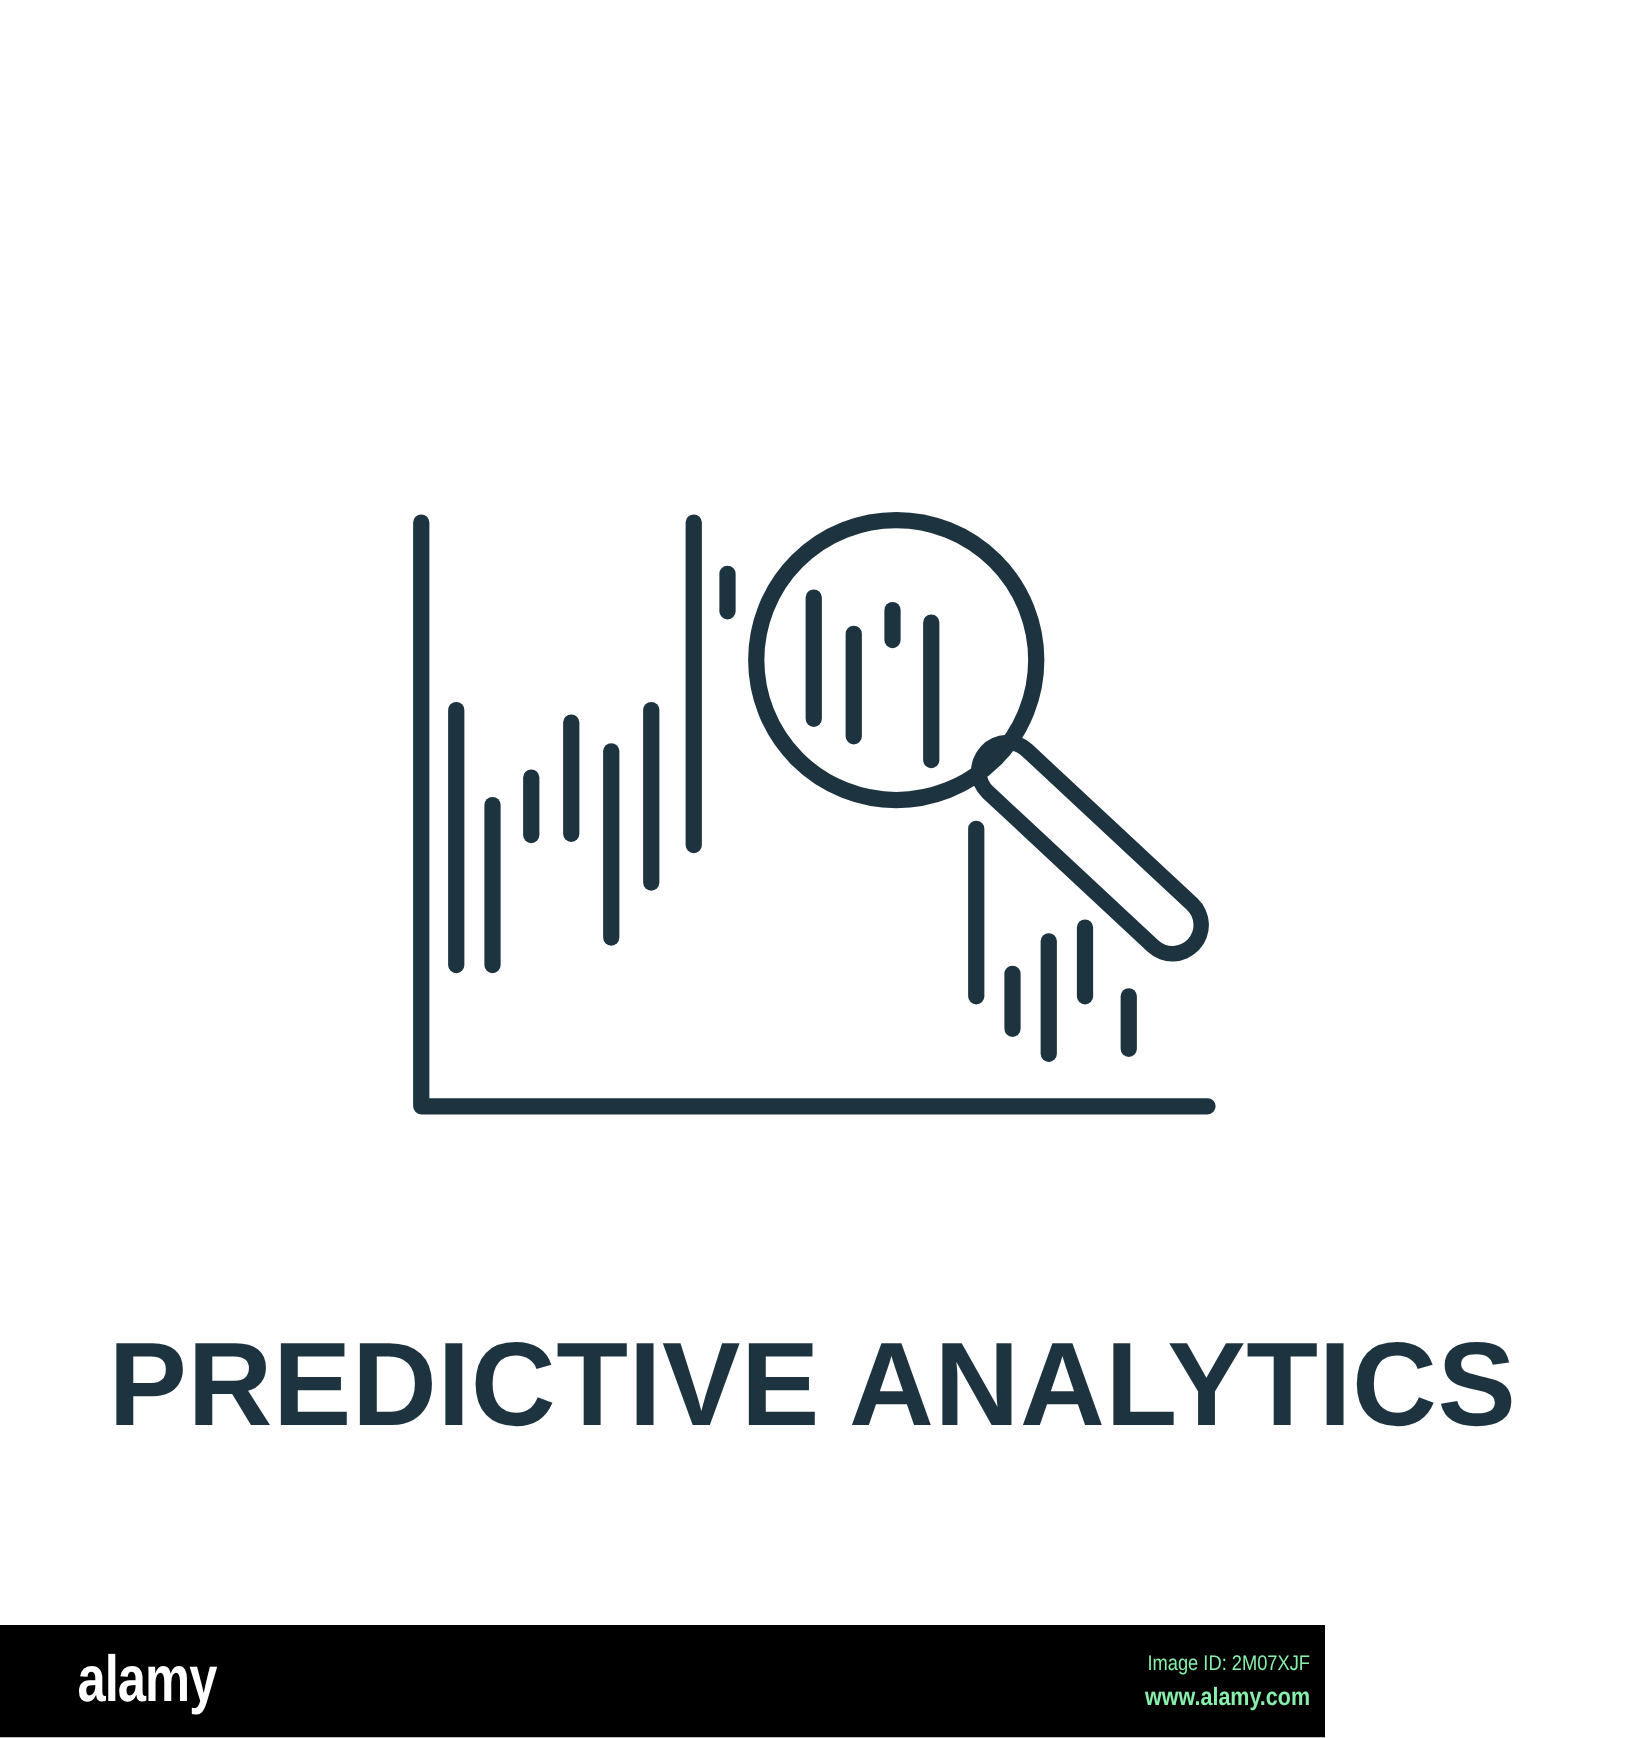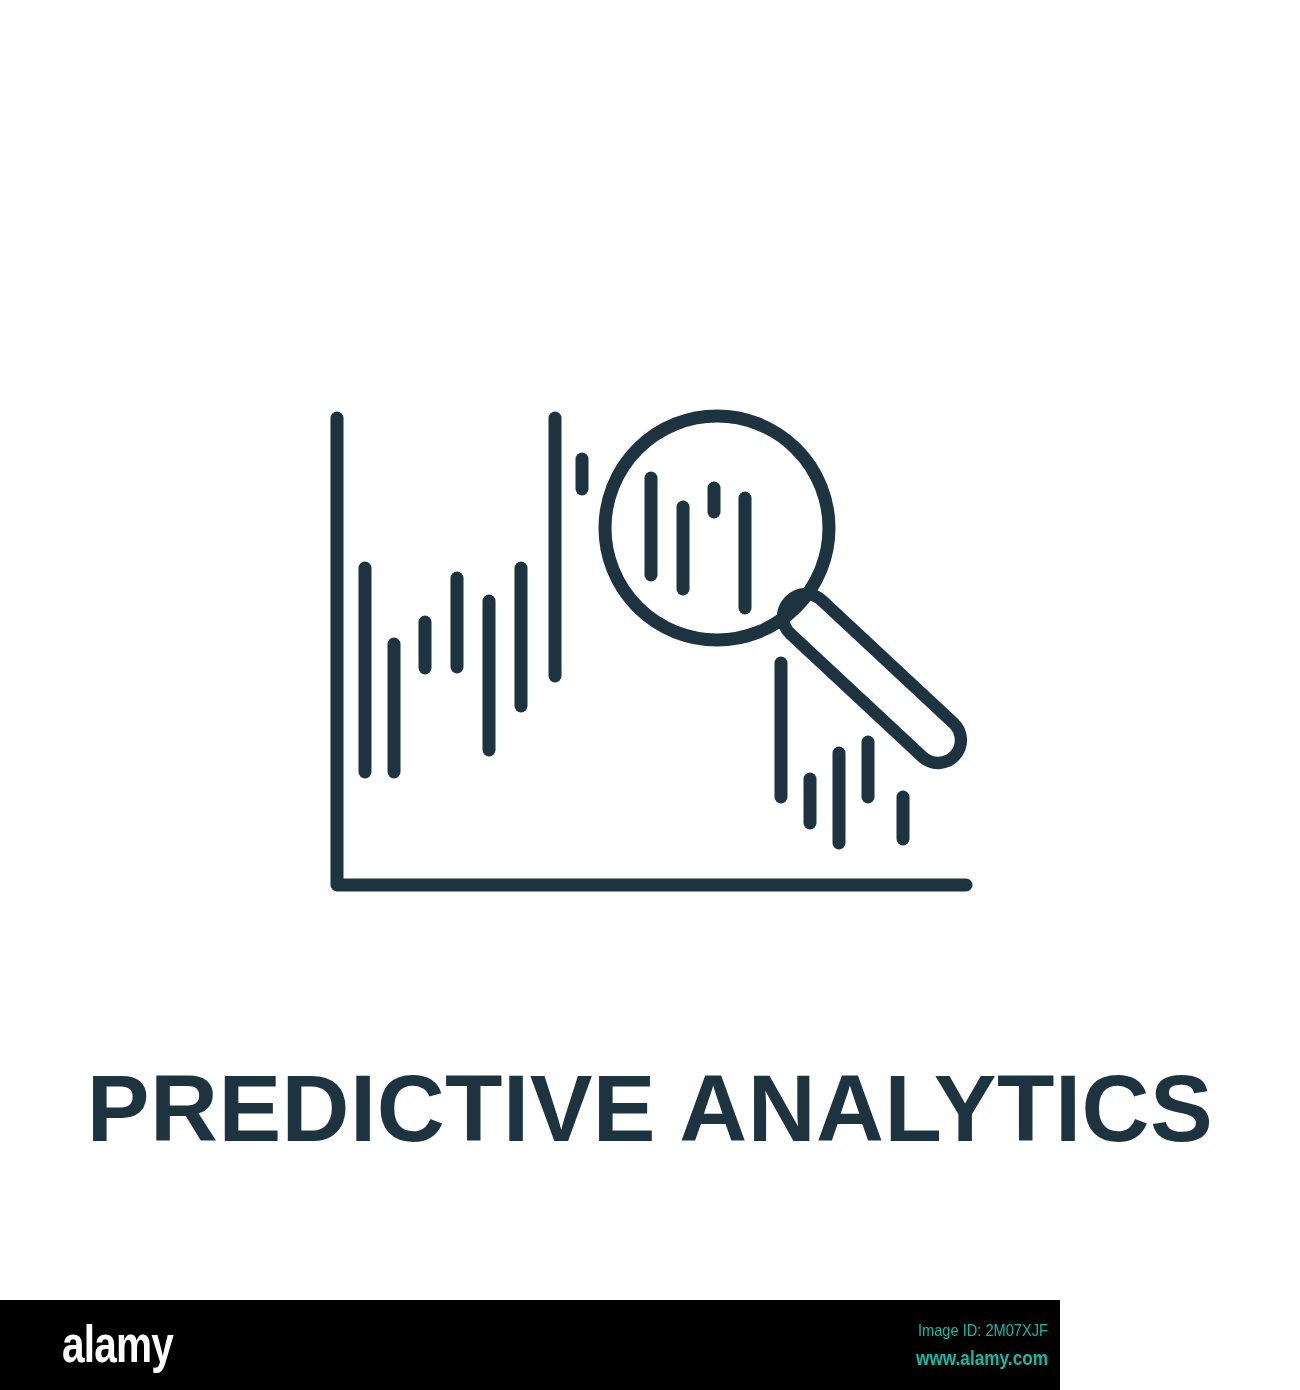--- a/index.html
+++ b/index.html
@@ -76,21 +76,21 @@
     letter-spacing: -1px;
     transform: scaleX(0.78);
     transform-origin: left top;
   }
   #footer-right {
     position: absolute;
     right: 12px;
     top: 18px;
     width: 300px;
     text-align: right;
-    color: #14b8a6;
+    color: #86efac;
   }
   #image-id {
     font-family: "Liberation Sans", sans-serif;
     font-size: 17px;
     line-height: 25px;
     transform: scaleX(0.86);
     transform-origin: right center;
     display: block;
   }
   #site-url {

